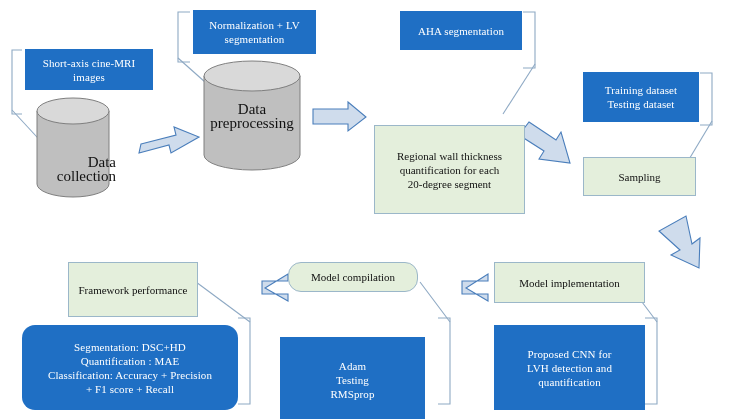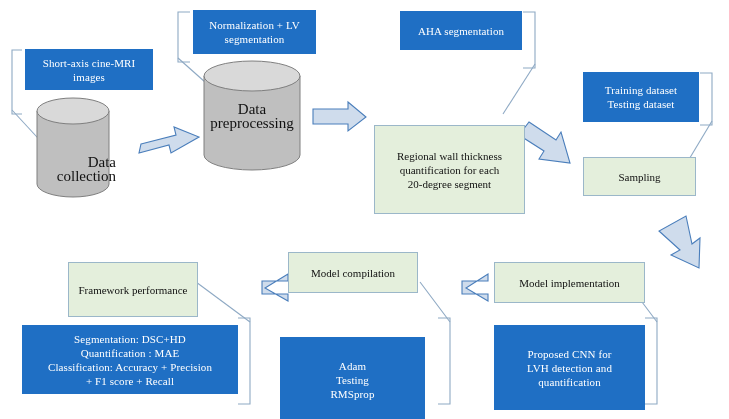--- a/index.html
+++ b/index.html
@@ -146,37 +146,37 @@
   </div>
 
   <div class="node blue" style="left:494px;top:325px;width:151px;height:85px;">
     <div>
       <span class="txt">Proposed CNN for</span>
       <span class="txt">LVH detection and</span>
       <span class="txt">quantification</span>
     </div>
   </div>
 
-  <div class="node green" style="left:288px;top:252px;width:130px;height:41px;">
+  <div class="node green" style="left:288px;top:262px;width:130px;height:30px;border-radius:13px;">
     <span>Model compilation</span>
   </div>
 
   <div class="node blue" style="left:280px;top:337px;width:145px;height:85px;">
     <div>
       <span class="txt">Adam</span>
       <span class="txt">Testing</span>
       <span class="txt">RMSprop</span>
     </div>
   </div>
 
   <div class="node green" style="left:68px;top:262px;width:130px;height:55px;">
     <span>Framework performance</span>
   </div>
 
-  <div class="node blue" style="left:22px;top:325px;width:216px;height:69px;">
+  <div class="node blue" style="left:22px;top:325px;width:216px;height:85px;border-radius:13px;">
     <div>
       <span class="txt">Segmentation: DSC+HD</span>
       <span class="txt">Quantification : MAE</span>
       <span class="txt">Classification: Accuracy + Precision</span>
       <span class="txt">+ F1 score + Recall</span>
     </div>
   </div>
 
 </div>
 

